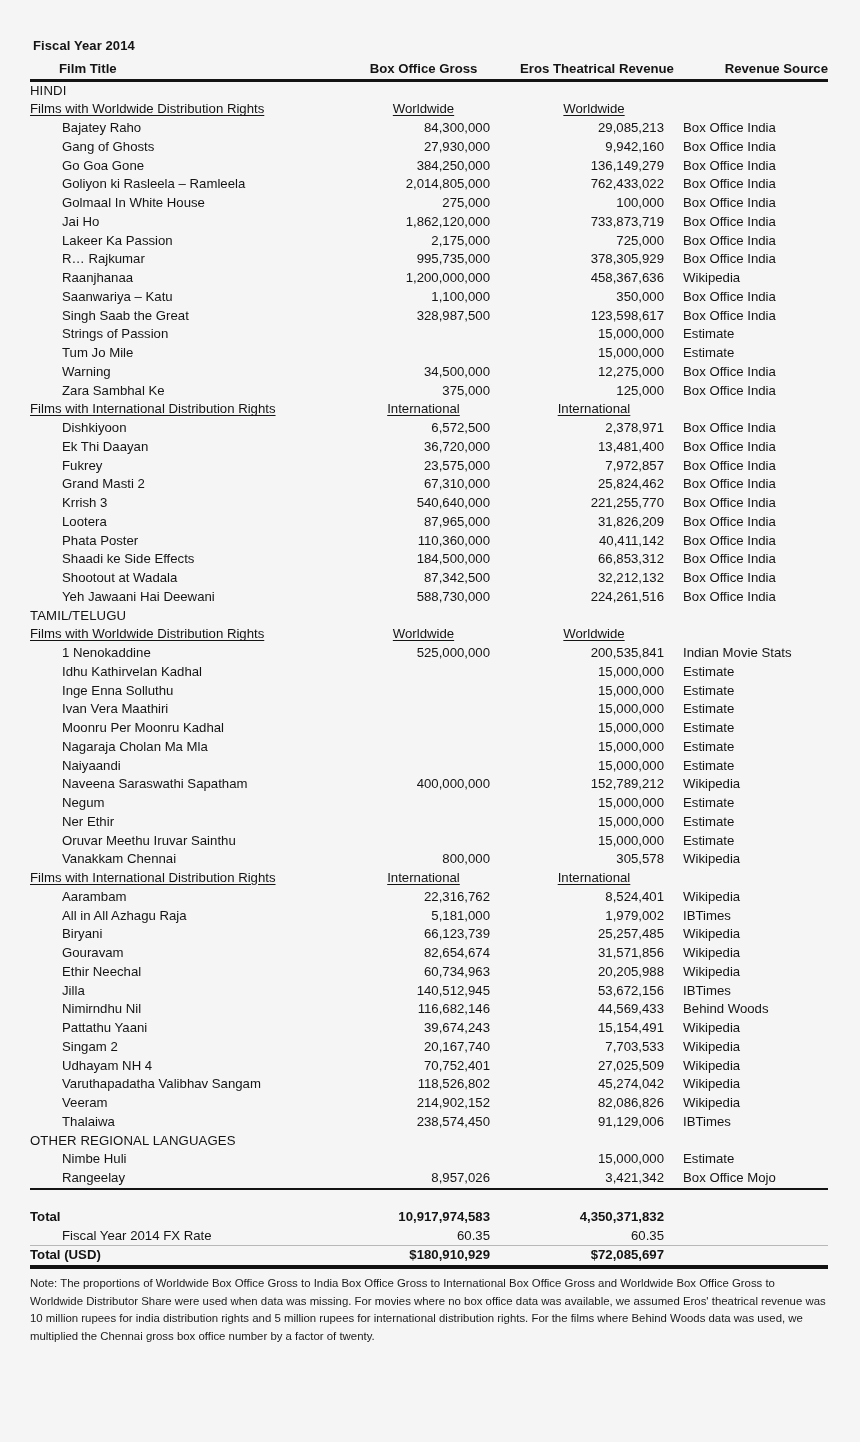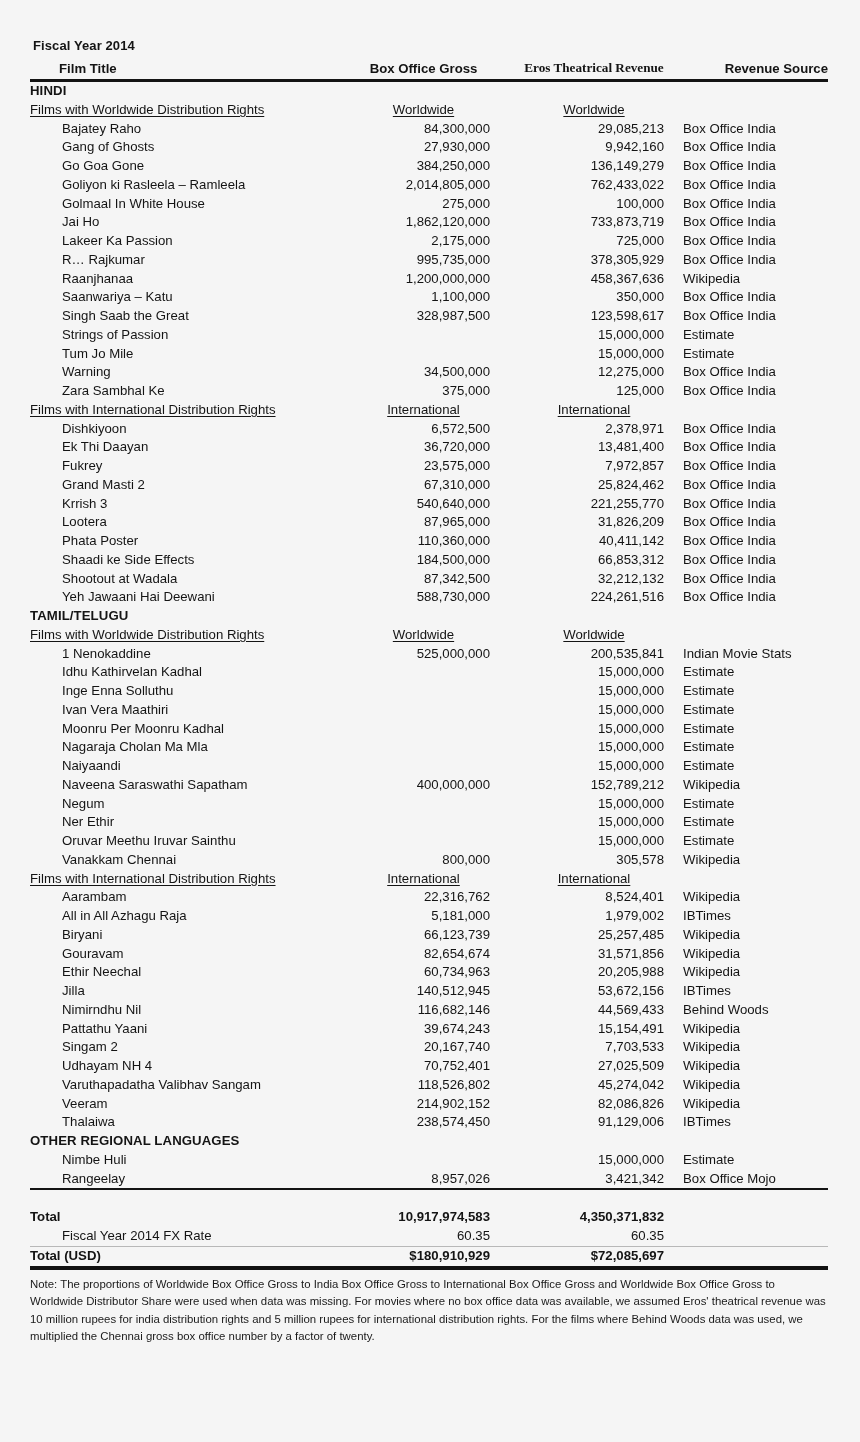--- a/index.html
+++ b/index.html
@@ -28,30 +28,30 @@
   col.c4 { width: 160px; }
   thead th {
     font-size: 13.2px; font-weight: bold;
     height: 20px; vertical-align: bottom;
     padding-bottom: 3px;
     border-bottom: 3px solid #141414;
     white-space: nowrap;
   }
   th.th-film   { text-align: left; padding-left: 29px; }
   th.th-gross  { text-align: center; margin-top: 32px; }
-  th.th-revenue{ padding-left: 28px; font-family: Liberation Serif, serif; }
+  th.th-revenue{ padding-left: 28px; }
   th.th-source { text-align: right; padding-left: 15px; }
   tbody td {
     height: 18.75px;
     line-height: 18.75px;
     vertical-align: middle;
     white-space: nowrap;
     overflow: visible;
   }
-  td.section-name { font-weight: bold; letter-spacing: 0.1px; }
+  td.section-name { font-weight: normal; letter-spacing: 0.1px; }
   td.group-label  { text-decoration: underline; text-underline-offset: 2px; }
   td.sub-head     { text-align: center; text-decoration: underline; text-underline-offset: 2px; }
   td.sub-head.c3pad { padding-left: 28px; }
   td.film-title   { padding-left: 32px; }
   td.num  { text-align: right; padding-right: 2px; font-variant-numeric: tabular-nums; }
   td.num3 { text-align: right; padding-right: 4px; font-variant-numeric: tabular-nums; }
   td.src  { padding-left: 15px; }
   td.lbl  { }
   td.indent { padding-left: 32px; }
   .bold { font-weight: bold; }

